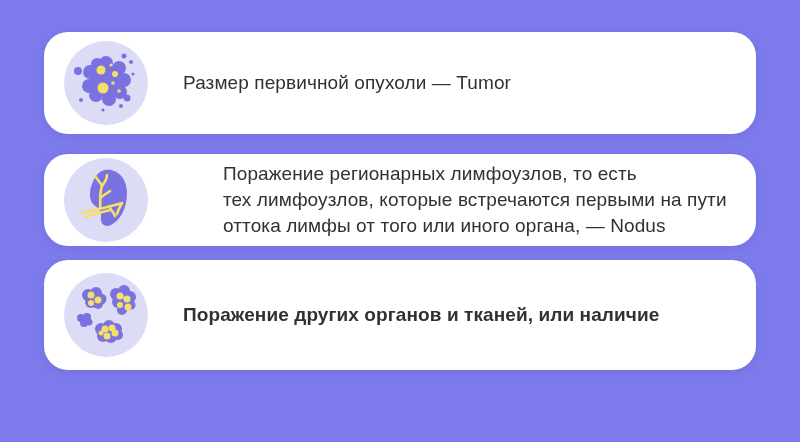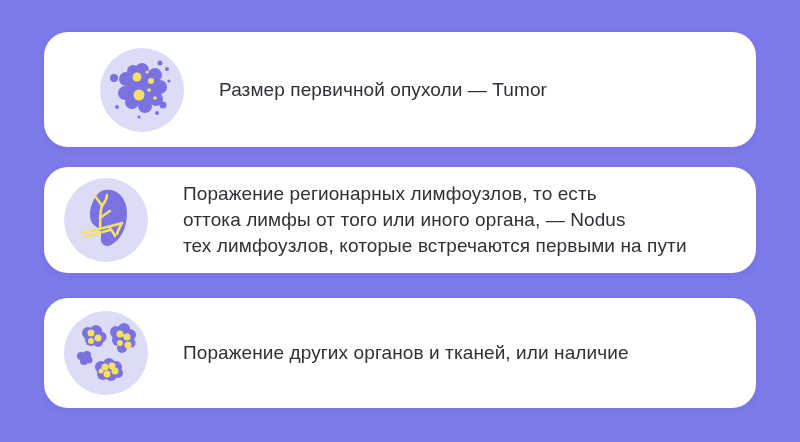--- a/index.html
+++ b/index.html
@@ -18,23 +18,23 @@
     color:var(--text-color);
   }
   .stage{width:800px;height:442px;padding:32px 44px 30px 44px;}
   .card{
     background:var(--card-background);
     border-radius:24px;
     display:flex;
     align-items:center;
     box-shadow:0 2px 8px rgba(40,35,120,0.10);
   }
-  .card-1{height:115px;padding-left:36px;}
-  .card-2{height:106px;margin-top:20px;}
-  .card-3{height:110px;margin-top:25px;}
+  .card-1{height:102px;}
+  .card-2{height:92px;margin-top:20px;gap:40px;}
+  .card-3{height:110px;margin-top:14px;font-weight:bold;}
   .icon-wrap{
     width:84px;height:84px;
     margin-left:20px;
     flex:0 0 84px;
     display:flex;align-items:center;justify-content:center;
   }
   .icon-wrap svg{display:block;}
   .card-text{
     margin-left:35px;
     margin-right:20px;
@@ -109,22 +109,22 @@
           <path d="M 38,28 C 36,24 33,21 31,18"></path>
           <path d="M 38,28 C 41,24 43,21 43,17"></path>
           <path d="M 36,40 C 40,37 43,35 46,33"></path>
           <path d="M 58,45 C 56,49 54,52 53,56"></path>
           <path d="M 46,50 C 48,53 50,55 51,58"></path>
         </g>
       </svg>
     </span>
     <div class="card-text">
       <div>Поражение регионарных лимфоузлов, то есть</div>
+      <div>тех лимфоузлов, которые встречаются первыми на пути</div>
       <div>оттока лимфы от того или иного органа, — Nodus</div>
-      <div>тех лимфоузлов, которые встречаются первыми на пути</div>
     </div>
   </div>
 
   <div class="card card-3">
     <span class="icon-wrap">
       <svg width="84" height="84" viewBox="0 0 84 84" aria-hidden="true">
         <circle class="circle-bg" cx="42" cy="42" r="42"></circle>
         <g class="shape-purple">
 
           <circle cx="24" cy="22" r="6"></circle>

